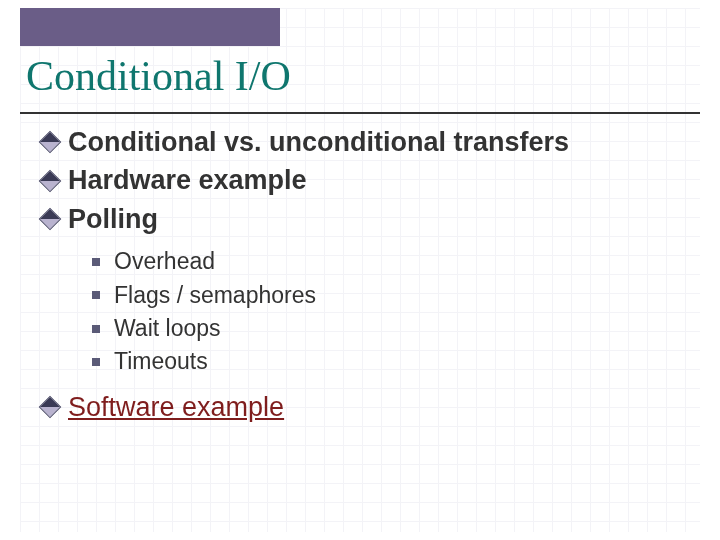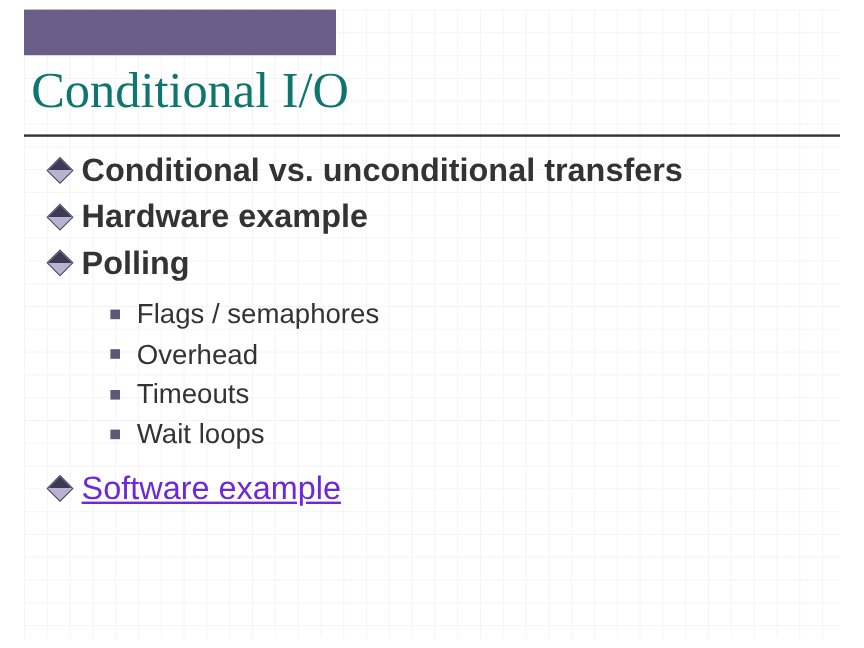--- a/index.html
+++ b/index.html
@@ -72,21 +72,21 @@
     font-size: 27px;
     color: #333;
     line-height: 1.35;
     margin: 2px 0;
     font-weight: bold;
   }
   .l1u {
     display: flex;
     align-items: center;
     font-size: 27px;
-    color: #6d28d9;
+    color: #7f1d1d;
     line-height: 1.35;
     margin: 2px 0;
   }
   .l1u .txt { text-decoration: underline; }
   .diamond {
     width: 14px;
     height: 14px;
     transform: rotate(45deg);
     background: linear-gradient(135deg, #3a3a55 0%, #3a3a55 49%, #b9b3cf 50%, #b9b3cf 100%);
     border: 1px solid #4a4a66;
@@ -134,33 +134,33 @@
     </div>
 
     <div class="l1">
       <span class="diamond"></span>
       <span class="txt">Polling</span>
     </div>
 
     <div class="sub">
       <div class="l2">
         <span class="sq"></span>
+        <span>Overhead</span>
+      </div>
+      <div class="l2">
+        <span class="sq"></span>
         <span>Flags / semaphores</span>
       </div>
       <div class="l2">
         <span class="sq"></span>
-        <span>Overhead</span>
+        <span>Wait loops</span>
       </div>
       <div class="l2">
         <span class="sq"></span>
         <span>Timeouts</span>
-      </div>
-      <div class="l2">
-        <span class="sq"></span>
-        <span>Wait loops</span>
       </div>
     </div>
 
     <div class="l1u">
       <span class="diamond"></span>
       <span class="txt">Software example</span>
     </div>
 
 
   </div>

